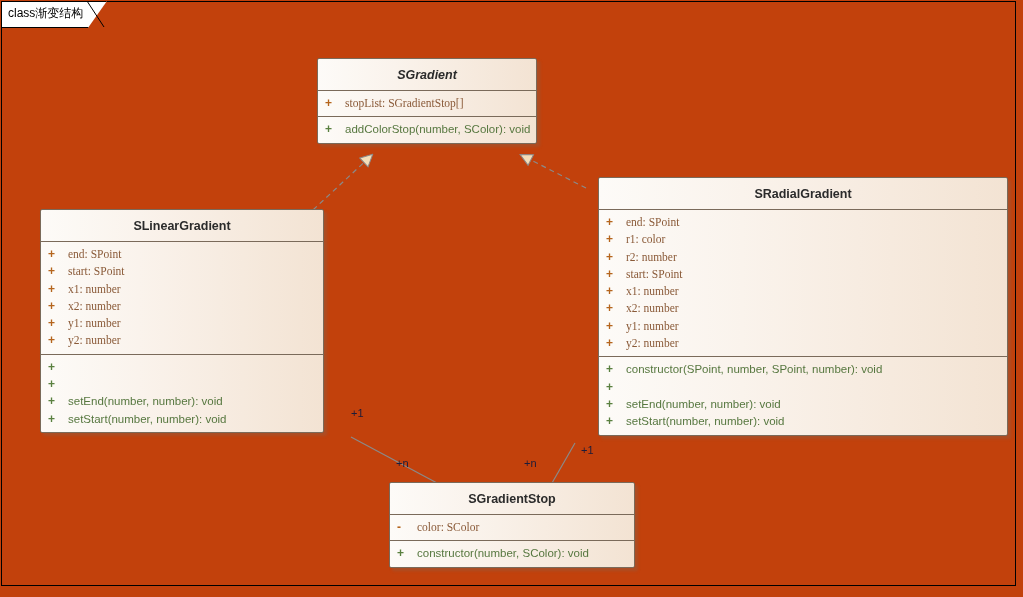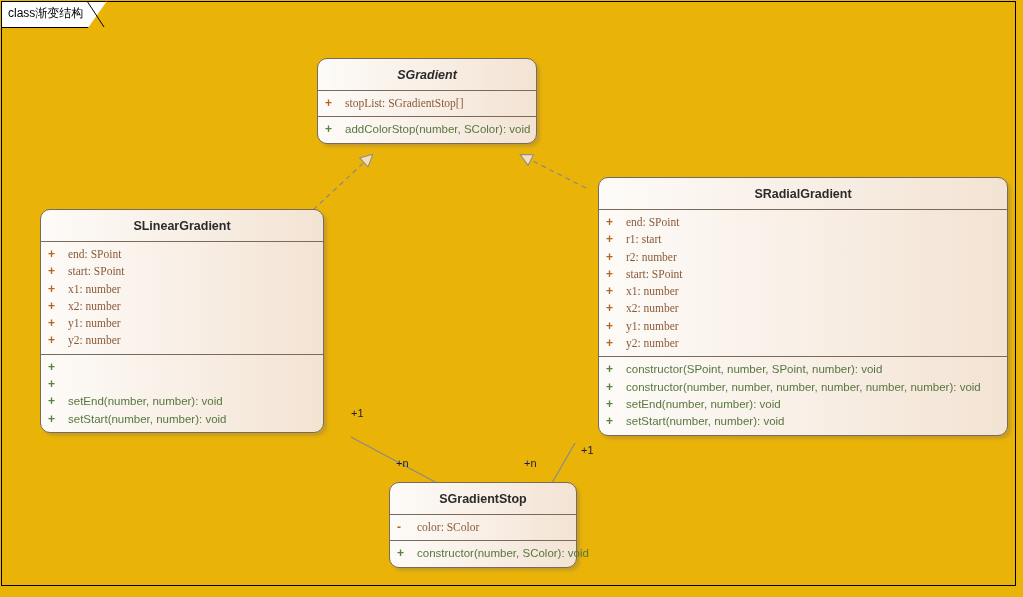--- a/index.html
+++ b/index.html
@@ -5,21 +5,21 @@
   html, body {
     margin: 0;
     padding: 0;
     background: #ffffff;
     font-family: "Liberation Sans", sans-serif;
   }
   #canvas {
     position: relative;
     width: 1023px;
     height: 597px;
-    background: #eab308;
+    background: #c2410c;
     overflow: hidden;
   }
   
   .frame-border {
     position: absolute;
     left: 1px; top: 1px;
     width: 1015px; height: 585px;
     border: 1px solid #000000;
     border-top: none;
     box-sizing: border-box;
@@ -60,21 +60,21 @@
     z-index: 2;
   }
 
   
   .uml-class {
     position: absolute;
     box-sizing: border-box;
     border: 1px solid #7a6a5a;
     background: linear-gradient(to right, #fdfbf8 0%, #faf3ec 35%, #f3e3d3 100%);
     box-shadow: 3px 3px 3px rgba(120,110,100,0.30);
-    border-radius: 10px;
+    border-radius: 2px;
   }
   .uml-header {
     text-align: center;
     font-size: 12.5px;
     font-weight: bold;
     color: #2b2b2b;
     padding: 9px 6px 8px 6px;
     border-bottom: 1px solid #7a6a5a;
     white-space: nowrap;
   }
@@ -224,21 +224,21 @@
 
   <div class="uml-class" style="left:598px; top:177px; width:410px;">
     <div class="uml-header">SRadialGradient</div>
     <div class="uml-compartment attrs">
       <div class="uml-row">
         <span class="vis">+</span>
         <span class="mem">end: SPoint</span>
       </div>
       <div class="uml-row">
         <span class="vis">+</span>
-        <span class="mem">r1: start</span>
+        <span class="mem">r1: color</span>
       </div>
       <div class="uml-row">
         <span class="vis">+</span>
         <span class="mem">r2: number</span>
       </div>
       <div class="uml-row">
         <span class="vis">+</span>
         <span class="mem">start: SPoint</span>
       </div>
       <div class="uml-row">
@@ -258,34 +258,33 @@
         <span class="mem">y2: number</span>
       </div>
     </div>
     <div class="uml-compartment ops">
       <div class="uml-row">
         <span class="vis">+</span>
         <span class="mem">constructor(SPoint, number, SPoint, number): void</span>
       </div>
       <div class="uml-row">
         <span class="vis">+</span>
-        <span class="mem">constructor(number, number, number, number, number, number): void</span>
       </div>
       <div class="uml-row">
         <span class="vis">+</span>
         <span class="mem">setEnd(number, number): void</span>
       </div>
       <div class="uml-row">
         <span class="vis">+</span>
         <span class="mem">setStart(number, number): void</span>
       </div>
     </div>
   </div>
 
-  <div class="uml-class" style="left:389px; top:482px; width:188px;">
+  <div class="uml-class" style="left:389px; top:482px; width:246px;">
     <div class="uml-header">SGradientStop</div>
     <div class="uml-compartment attrs">
       <div class="uml-row">
         <span class="vis">-</span>
         <span class="mem">color: SColor</span>
       </div>
     </div>
     <div class="uml-compartment ops">
       <div class="uml-row">
         <span class="vis">+</span>

